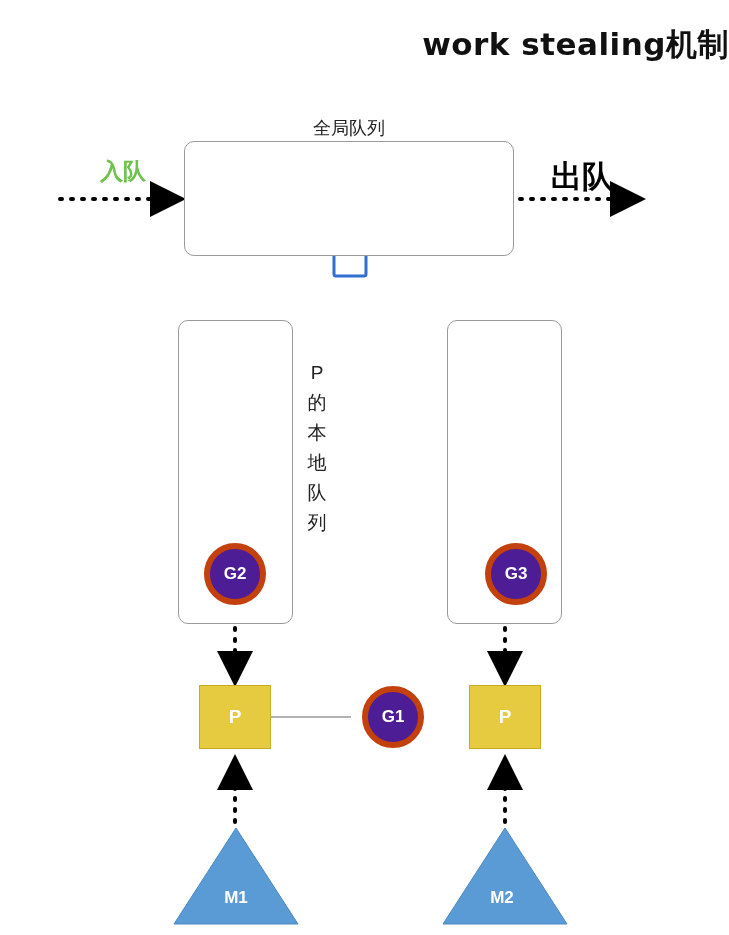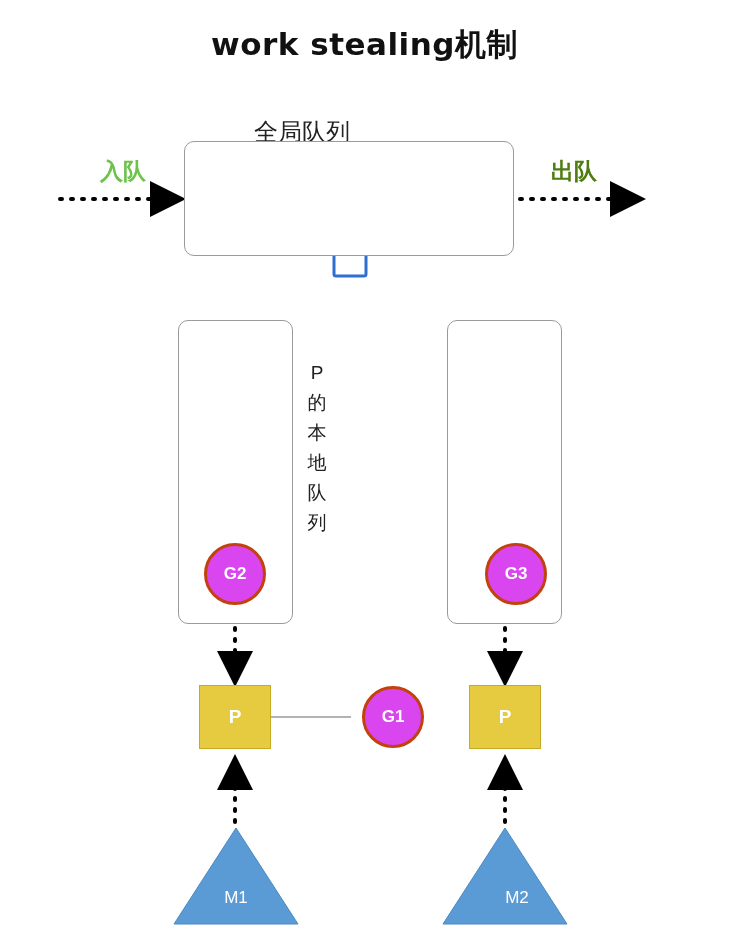--- a/index.html
+++ b/index.html
@@ -19,35 +19,36 @@
     left: 0; top: 0;
     width: 729px;
     height: 935px;
   }
 
   .title {
     position: absolute;
     left: 0;
     top: 24px;
     width: 729px;
-    text-align: center;
+    text-align: right;
     font-family: "DejaVu Sans", sans-serif;
     font-weight: bold;
     font-size: 31px;
     color: #111111;
     letter-spacing: 0.5px;
   }
 
   
   .global-queue-label {
     position: absolute;
     left: 254px;
     top: 116px;
     width: 190px;
-    font-size: 24px;
+    text-align: center;
+    font-size: 18px;
     color: #222222;
   }
   .global-queue-box {
     position: absolute;
     left: 184px;
     top: 141px;
     width: 330px;
     height: 115px;
     border: 1.5px solid #9a9a9a;
     border-radius: 10px;
@@ -60,23 +61,23 @@
     left: 100px;
     top: 156px;
     font-size: 23px;
     font-weight: bold;
     color: #6cc24a;
   }
   .dequeue-label {
     position: absolute;
     left: 551px;
     top: 156px;
-    font-size: 23px;
-    font-weight: bold;
-    color: #4d7c0f;
+    font-size: 31px;
+    font-weight: bold;
+    color: #000000;
   }
 
   
   .local-queue-box {
     position: absolute;
     width: 115px;
     height: 304px;
     border: 1.5px solid #9a9a9a;
     border-radius: 10px;
     background: #ffffff;
@@ -96,22 +97,22 @@
     text-align: center;
   }
   .vertical-label span { display: block; }
 
   
   .g-circle {
     position: absolute;
     width: 62px;
     height: 62px;
     border-radius: 50%;
-    background: #d946ef;
-    border: 3px solid #c2410c;
+    background: #4c1d95;
+    border: 6px solid #c2410c;
     color: #ffffff;
     font-size: 17px;
     font-weight: bold;
     display: flex;
     align-items: center;
     justify-content: center;
     box-sizing: border-box;
   }
   #g2 { left: 204px; top: 543px; }
   #g3 { left: 485px; top: 543px; }
@@ -135,30 +136,30 @@
   #p1 { left: 199px; top: 685px; }
   #p2 { left: 469px; top: 685px; }
 
   
   .m-tri {
     position: absolute;
     width: 124px;
     height: 96px;
   }
   #m1 { left: 174px; top: 828px; }
-  #m2 { left: 455px; top: 828px; }
+  #m2 { left: 440px; top: 828px; }
   .m-tri .m-label {
     position: absolute;
     left: 0;
     top: 60px;
     width: 124px;
     text-align: center;
     color: #ffffff;
     font-size: 17px;
-    font-weight: normal;
+    font-weight: bold;
   }
 </style>
 </head>
 <body>
 
 <svg id="canvas" viewBox="0 0 729 935">
   <defs>
     <marker id="arrowEnd" markerWidth="9" markerHeight="9" refX="7" refY="4.5" orient="auto">
       <polygon points="0,0 9,4.5 0,9" fill="#000000"></polygon>
     </marker>

